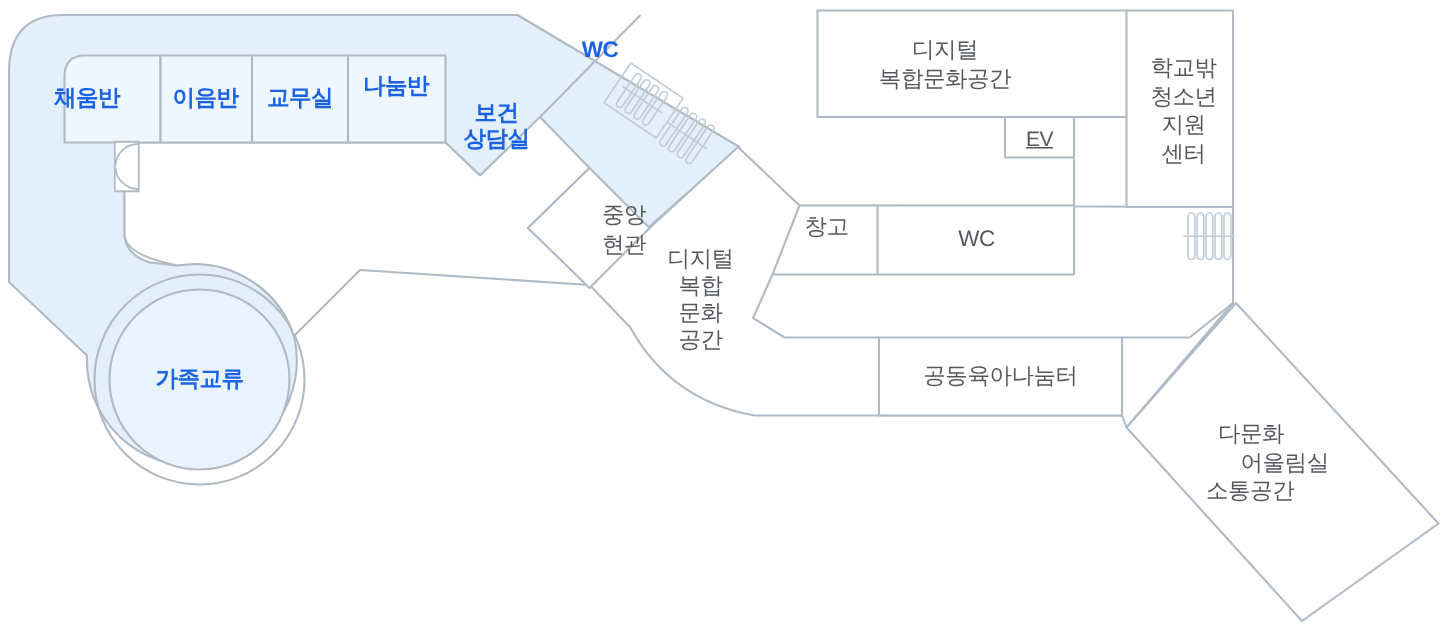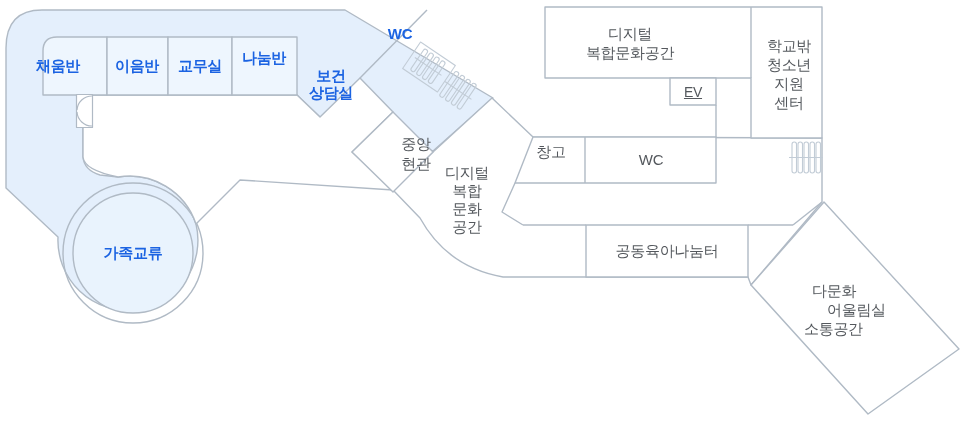--- a/index.html
+++ b/index.html
@@ -10,21 +10,21 @@
        text-align:center;font-size:15px;line-height:18px;letter-spacing:-0.3px;
        pointer-events:none;}
   .lbl.blue{color:#1b63e2;font-weight:600;}
   .lbl.gray{color:#54585d;font-weight:500;}
   .lbl.small{font-size:14px;text-decoration:underline;}
   .lbl.lh17{line-height:17px;}
   .lbl.lh20{line-height:20px;}
   .lbl.lh19{line-height:19px;}
   .lbl-step{position:absolute;transform:none;white-space:nowrap;text-align:left;
             font-size:15px;line-height:16px;color:#54585d;font-weight:500;
-            letter-spacing:-0.3px;pointer-events:none;}
+            letter-spacing:-0.3px;pointer-events:none;font-family:Liberation Mono, monospace;}
 </style>
 </head>
 <body>
 
 <div id="stage">
 
   <svg id="plan-svg" width="966" height="427" viewBox="0 0 966 427">
     <g fill="none" stroke="#b0bac5" stroke-width="1.4" stroke-linejoin="round">
 
       <path fill="#e4effc" d="M 42,10 H 345 L 493,98 L 433,151 L 320,117 L 297,95 L 83,95 L 83,157

